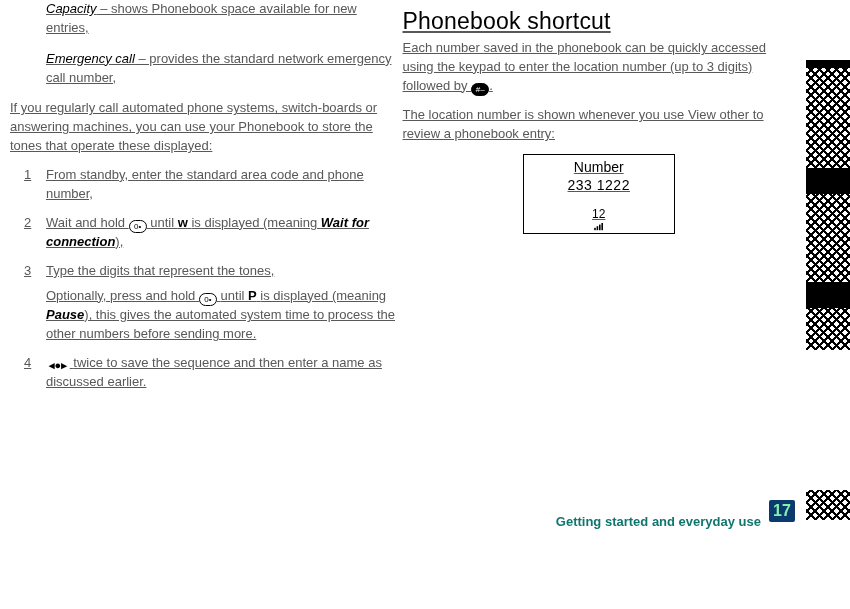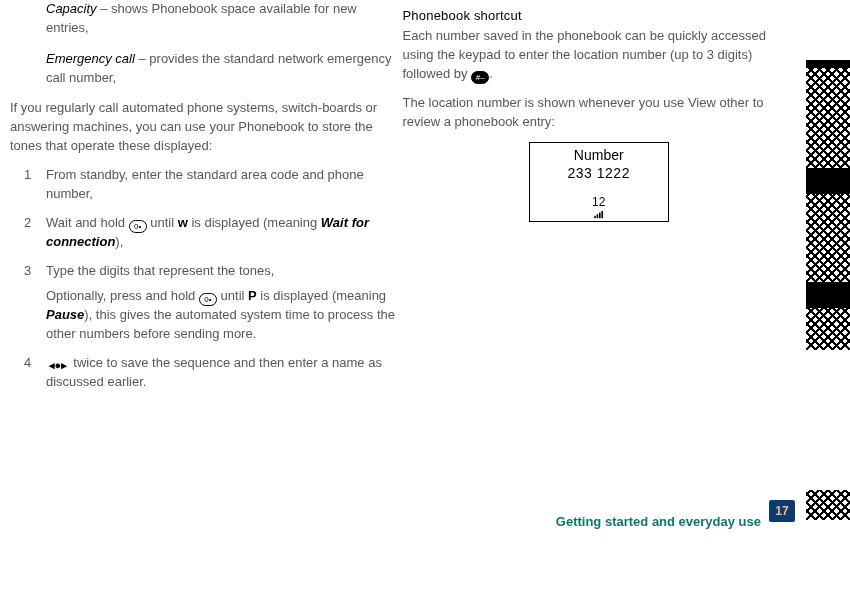--- a/index.html
+++ b/index.html
@@ -5,27 +5,28 @@
   * { margin: 0; padding: 0; box-sizing: border-box; }
   html, body { width: 850px; height: 609px; font-family: Arial, Helvetica, sans-serif; background: #fff; color: #585858; }
   .page {
     position: relative;
     width: 850px; height: 609px;
     padding: 0 55px 0 10px;
   }
   .columns {
     display: flex;
     padding-top: 0;
+    text-decoration: underline;
   }
   .col { flex: 1 1 50%; }
   .col-left { padding-left: 0; }
   .col-right { padding-right: 0; }
 
   h2 {
-    font-size: 13px;
+    font-size: 23px;
     font-weight: 400;
     color: #000;
     margin: 8px 0 4px;
     letter-spacing: 0.2px;
   }
   p, li { font-size: 13px; line-height: 1.45; font-weight: 300; }
   .para { margin: 4px 0 10px; }
 
   .defitem { margin: 0 0 12px 36px; }
   .defterm { color: #000; font-style: italic; font-weight: 400; }
@@ -55,21 +56,21 @@
   .key.light { background:#fff; color:#000; }
   .key.diamond {
      background:#fff; color:#000; border:0;
      font-size:11px; font-weight:700;
   }
   .glyph-w { font-weight: 700; color:#000; }
   .glyph-p { font-weight: 700; color:#000; }
 
   
   .lcd {
-    width: 140px;
+    width: 152px;
     margin: 10px auto 14px;
     border: 1px solid #000;
     padding: 4px 6px 2px;
     font-family: Arial, sans-serif;
     color:#000;
     text-align: center;
     font-size: 14px;
   }
   .lcd .title { margin-bottom: 2px; }
   .lcd .value { margin-bottom: 14px; letter-spacing: 0.5px; }
@@ -84,23 +85,23 @@
     left: 0; right: 55px; bottom: 80px;
     display: flex; justify-content: flex-end; align-items: center;
     gap: 8px;
   }
   .footer-label {
     font-size: 13px; font-weight: 700; color:#0f766e;margin-top:21px;
   }
   .pagebox {
     width: 26px; height: 22px;
     background: #0a3a6e;
-    color: #fdba74;
+    color: #86efac;
     display: flex; align-items: center; justify-content: center;
-    font-size: 12px; font-weight: 700;
+    font-size: 16px; font-weight: 700;
     border-radius: 2px;
   }
 
   
   .strip {
     position: absolute;
     right: 0; top: 60px;
     width: 44px; height: 290px;
     overflow: hidden;
   }

